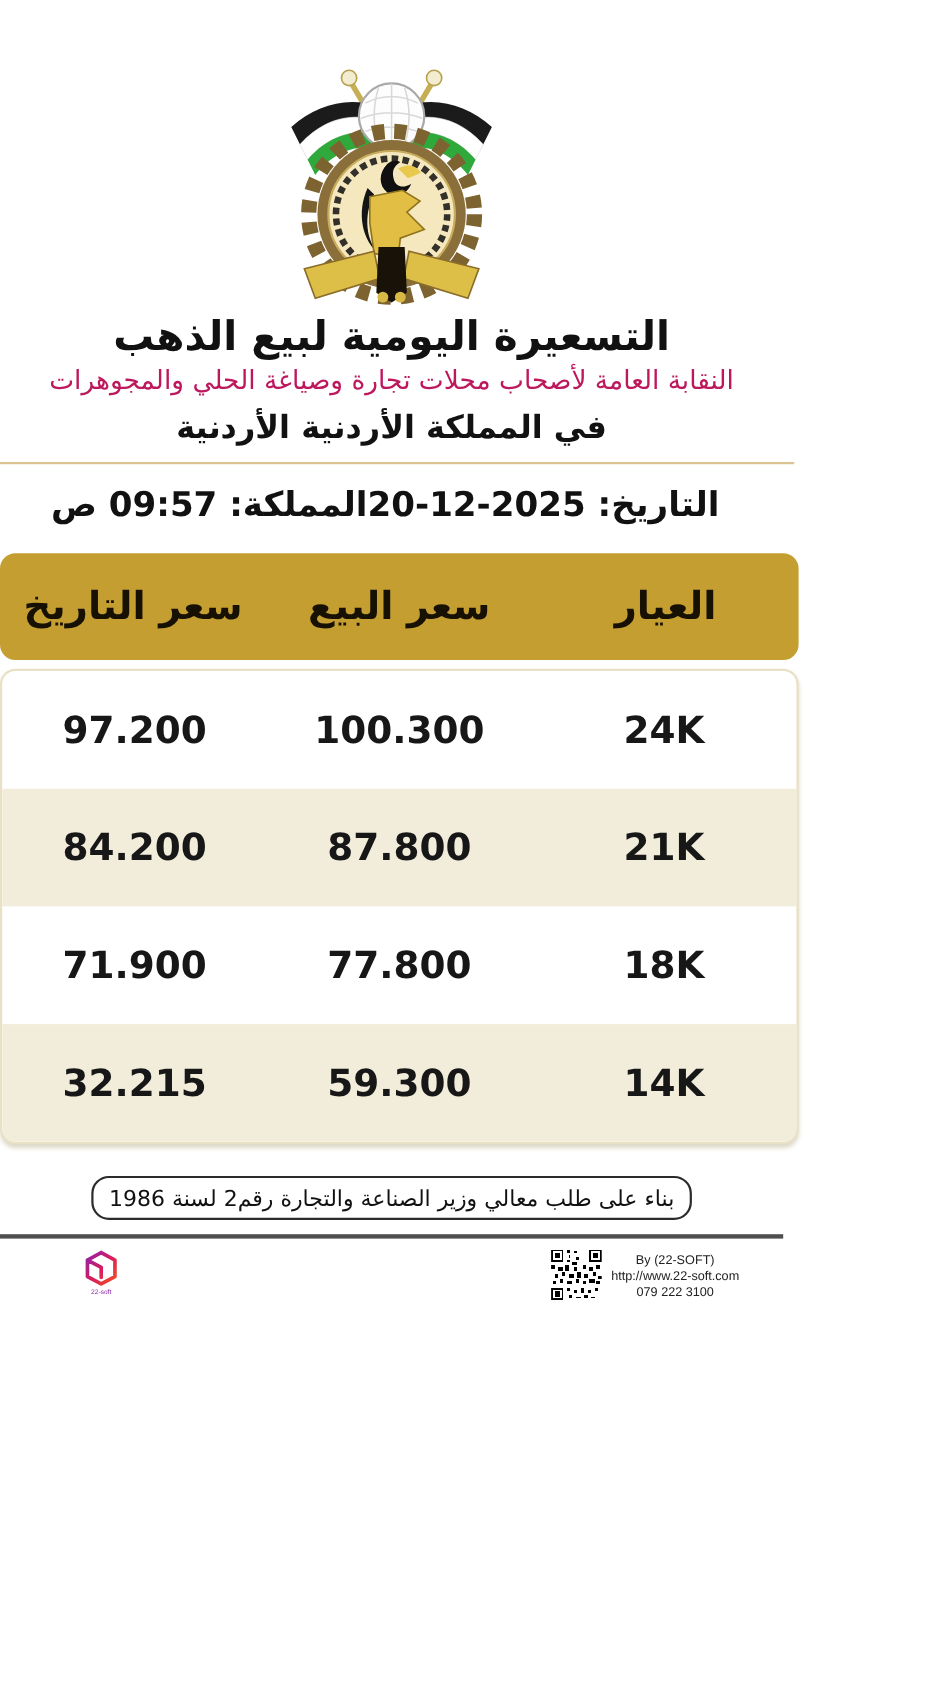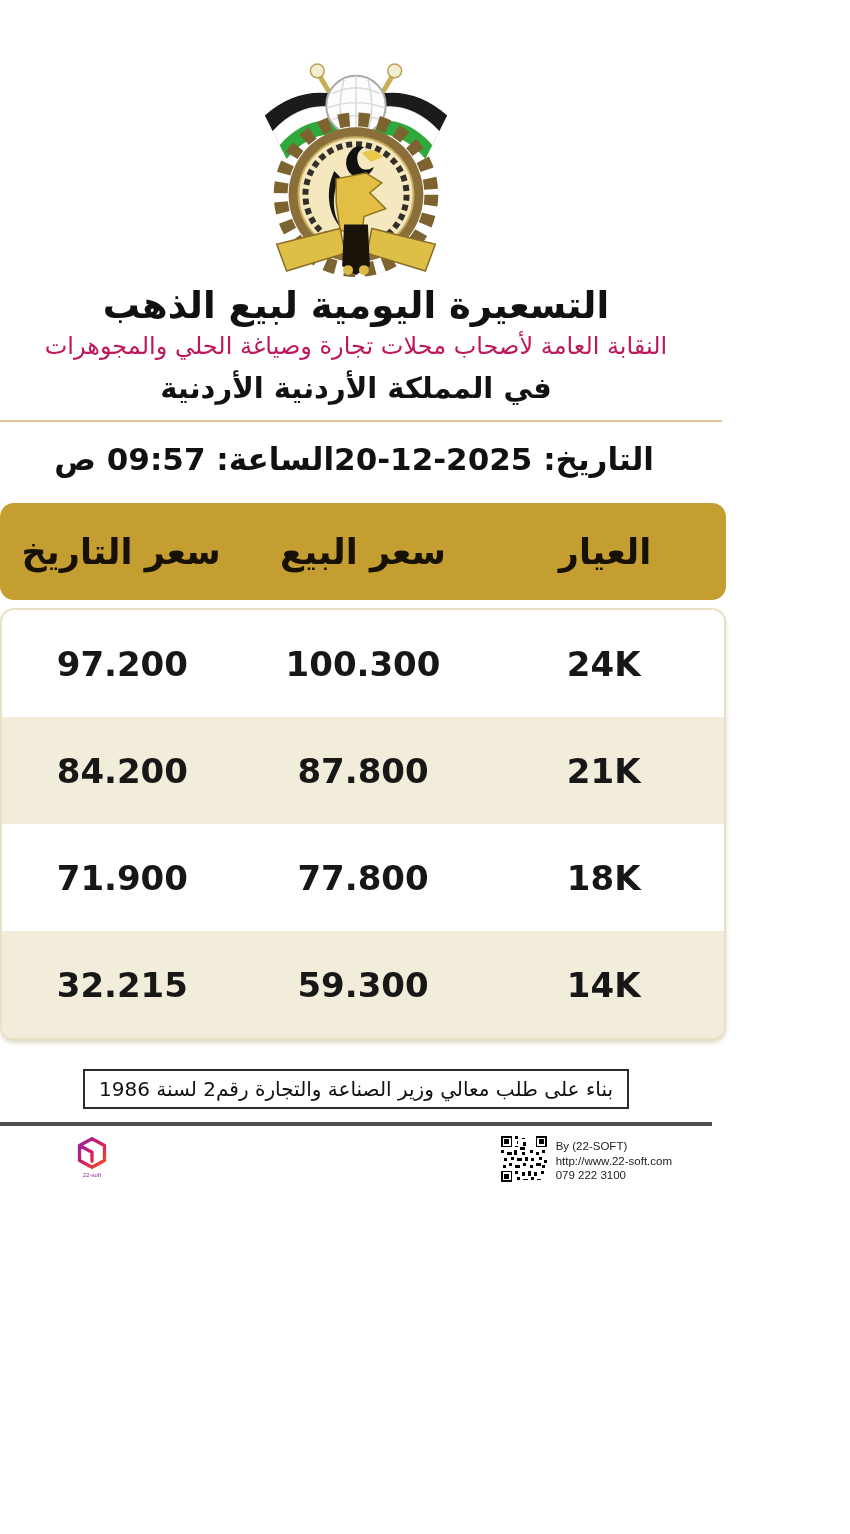--- a/index.html
+++ b/index.html
@@ -61,29 +61,29 @@
     height: 107px; display: grid; grid-template-columns: 1fr 1fr 1fr;
     align-items: center; text-align: center;
     font-size: 34px; font-weight: 800; color: #171717;
   }
   .pt-row.alt { background: #F2EDDA; }
   .pt-cell.num { direction: ltr; }
 
   
   .note-box-wrap { display: flex; justify-content: center; margin-top: 29px; }
   .note-box {
-    direction: rtl; border: 2px solid #2b2b2b; border-radius: 0;
+    direction: rtl; border: 2px solid #2b2b2b; border-radius: 16px;
     padding: 6px 14px; font-size: 20px; font-weight: 400; color: #111;
     background: #fff;
   }
   .page-divider { margin-top: 13px; height: 4px; background: #4f4f4f; width: 100%; }
 
   .credits {
     display: flex; justify-content: space-between; align-items: flex-start;
-    padding: 10px 40px 0 72px; direction: ltr;
+    padding: 10px 40px 0 72px; direction: ltr; text-align: center;
   }
   .brand-block { display: flex; flex-direction: column; align-items: center; width: 40px; }
   .brand-block svg { width: 30px; height: 34px; }
   .brand-label { font-size: 6px; color: #8E24AA; margin-top: 2px; font-family: "Liberation Sans", sans-serif; }
 
   .qr-block { display: flex; gap: 9px; align-items: flex-start; }
   .qr-block svg { width: 46px; height: 46px; }
   .qr-text { font-family: "Liberation Sans", sans-serif; font-size: 11.5px; line-height: 1.28; color: #222; padding-top: 3px; }
 </style>
 </head>
@@ -138,21 +138,21 @@
   <div class="issuer">النقابة العامة لأصحاب محلات تجارة وصياغة الحلي والمجوهرات</div>
   <div class="country">في المملكة الأردنية الأردنية</div>
   <hr class="gold-rule">
 
   <div class="datetime-row">
     <span class="dt-group">
       <span>التاريخ:</span>
       <span class="val">20-12-2025</span>
     </span>
     <span class="dt-group">
-      <span>الساعة:</span>
+      <span>المملكة:</span>
       <span class="val">09:57 ص</span>
     </span>
   </div>
 
   <section class="price-table">
     <div class="pt-head">
       <div class="pt-cell">العيار</div>
       <div class="pt-cell">سعر البيع</div>
       <div class="pt-cell">سعر التاريخ</div>
     </div>

